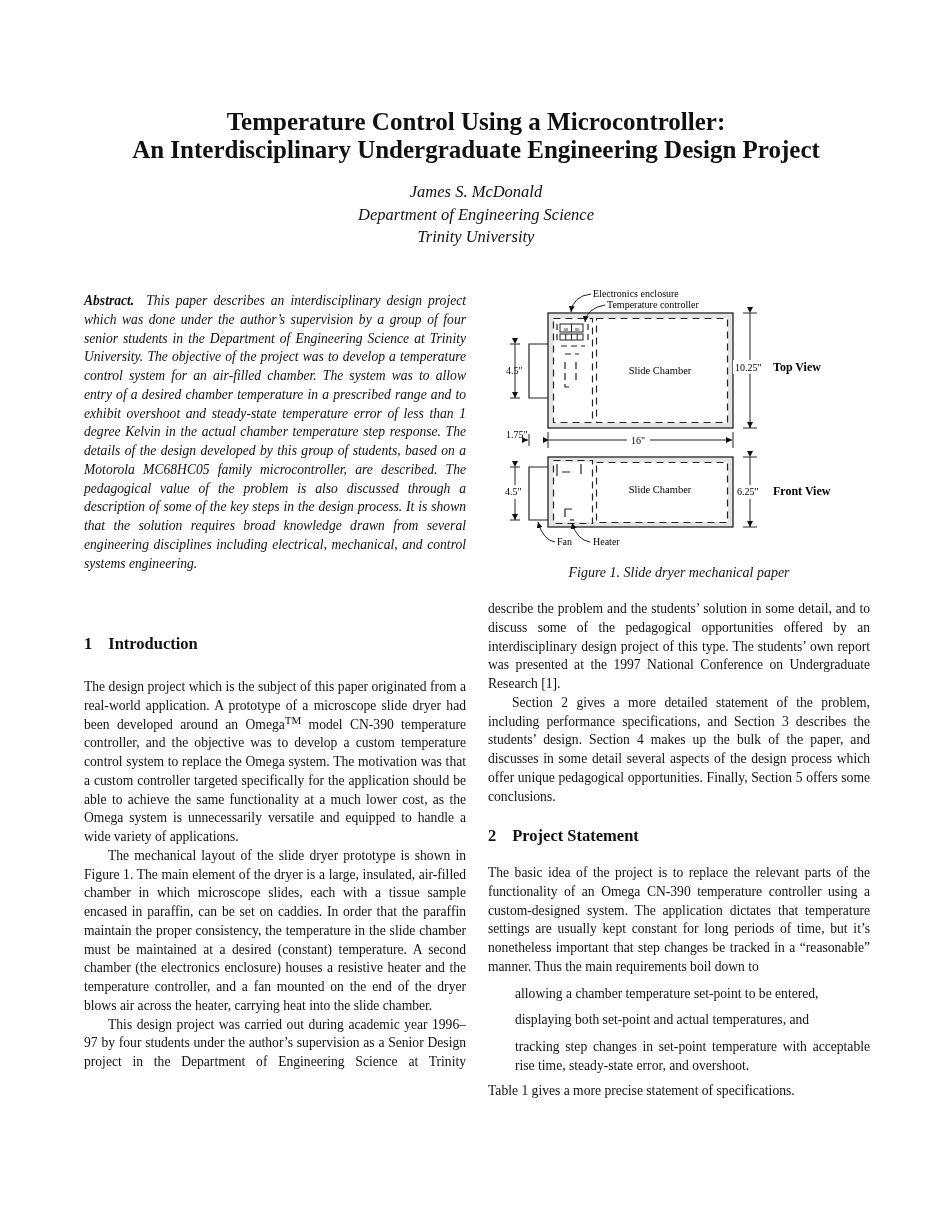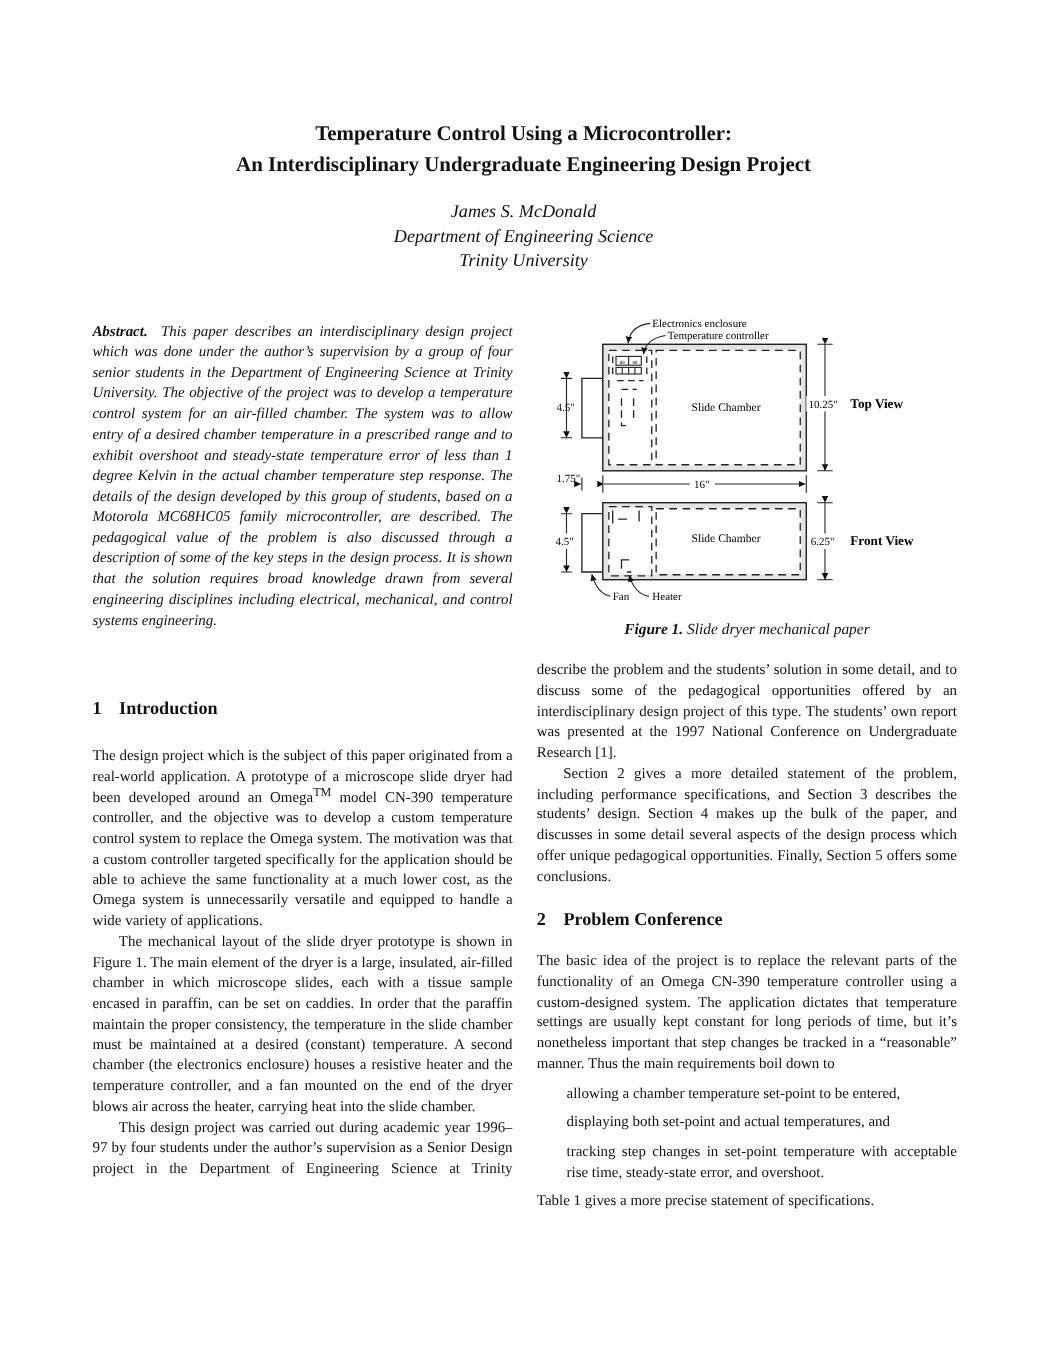--- a/index.html
+++ b/index.html
@@ -1,19 +1,19 @@
 <!DOCTYPE html>
 <html><head>
 <meta charset="utf-8">
 <style>
   html, body { margin: 0; padding: 0; background: #fff; }
   body { width: 952px; height: 1232px; position: relative; overflow: hidden;
          font-family: "Liberation Serif", "DejaVu Serif", serif; color: #111; }
   .title { position: absolute; left: 0; width: 952px; top: 108px; text-align: center;
-           font-weight: bold; font-size: 19px; line-height: 28px; }
+           font-weight: bold; font-size: 25px; line-height: 28px; }
   .authors { position: absolute; left: 0; width: 952px; top: 181px; text-align: center;
              font-style: italic; font-size: 16.5px; line-height: 22.5px; font-family: Liberation Serif, serif; }
   .col { position: absolute; font-size: 13.6px; line-height: 18.75px; text-align: justify; }
   .col p { margin: 0; }
   .col p.indent { text-indent: 24px; }
   .left { left: 84px; width: 382px; }
   .right { left: 488px; width: 382px; }
   .abstract { top: 292px; font-style: italic; }
   .abstract .lead { font-weight: bold; }
   .sec-head { position: absolute; font-weight: bold; font-size: 16.5px; width: 382px; }
@@ -22,21 +22,21 @@
   .right-top { top: 600px; }
   .prob-body { top: 864px; }
   .req { margin: 0 0 0 27px !important; text-align: justify; }
   .req + .req { margin-top: 8px !important; }
   .req-list { margin: 8px 0 6px 0; }
   sup { font-size: 11px; line-height: 0; vertical-align: 5px; }
   .figure { position: absolute; left: 495px; top: 282px; width: 370px; height: 300px; }
   .figure svg { position: absolute; left: 0; top: 0; }
   .fig-caption { position: absolute; left: 488px; width: 382px; top: 565px; text-align: center;
                  font-size: 14px; font-style: italic; }
-  .fig-caption b { font-weight: bold; }
+  .fig-caption b { font-weight: normal; }
   svg text { font-family: "Liberation Serif", serif; }
 </style>
 </head>
 <body>
 
 <div class="title">
   <div>Temperature Control Using a Microcontroller:</div>
   <div>An Interdisciplinary Undergraduate Engineering Design Project</div>
 </div>
 
@@ -59,21 +59,21 @@
   <p class="indent">The mechanical layout of the slide dryer prototype is shown in Figure 1. The main element of the dryer is a large, insulated, air-filled chamber in which microscope slides, each with a tissue sample encased in paraffin, can be set on caddies. In order that the paraffin maintain the proper consistency, the temperature in the slide chamber must be maintained at a desired (constant) temperature. A second chamber (the electronics enclosure) houses a resistive heater and the temperature controller, and a fan mounted on the end of the dryer blows air across the heater, carrying heat into the slide chamber.</p>
   <p class="indent" style="height:56px;overflow:hidden;" id="p3a">This design project was carried out during academic year 1996–97 by four students under the author’s supervision as a Senior Design project in the Department of Engineering Science at Trinity University. The purpose of this paper is to</p>
 </div>
 
 <div class="col right right-top">
   <p id="p3b">describe the problem and the students’ solution in some detail, and to discuss some of the pedagogical opportunities offered by an interdisciplinary design project of this type. The students’ own report was presented at the 1997 National Conference on Undergraduate Research [1].</p>
   <p class="indent">Section 2 gives a more detailed statement of the problem, including performance specifications, and Section 3 describes the students’ design. Section 4 makes up the bulk of the paper, and discusses in some detail several aspects of the design process which offer unique pedagogical opportunities. Finally, Section 5 offers some conclusions.</p>
 </div>
 
 <div class="sec-head" style="left:488px; top:826px;">
-  <span class="num">2</span><span>Problem Conference</span>
+  <span class="num">2</span><span>Project Statement</span>
 </div>
 
 <div class="col right prob-body">
   <p>The basic idea of the project is to replace the relevant parts of the functionality of an Omega CN-390 temperature controller using a custom-designed system. The application dictates that temperature settings are usually kept constant for long periods of time, but it’s nonetheless important that step changes be tracked in a “reasonable” manner. Thus the main requirements boil down to</p>
   <div class="req-list">
     <p class="req">allowing a chamber temperature set-point to be entered,</p>
     <p class="req">displaying both set-point and actual temperatures, and</p>
     <p class="req">tracking step changes in set-point temperature with acceptable rise time, steady-state error, and overshoot.</p>
   </div>
   <p>Table 1 gives a more precise statement of specifications.</p>

